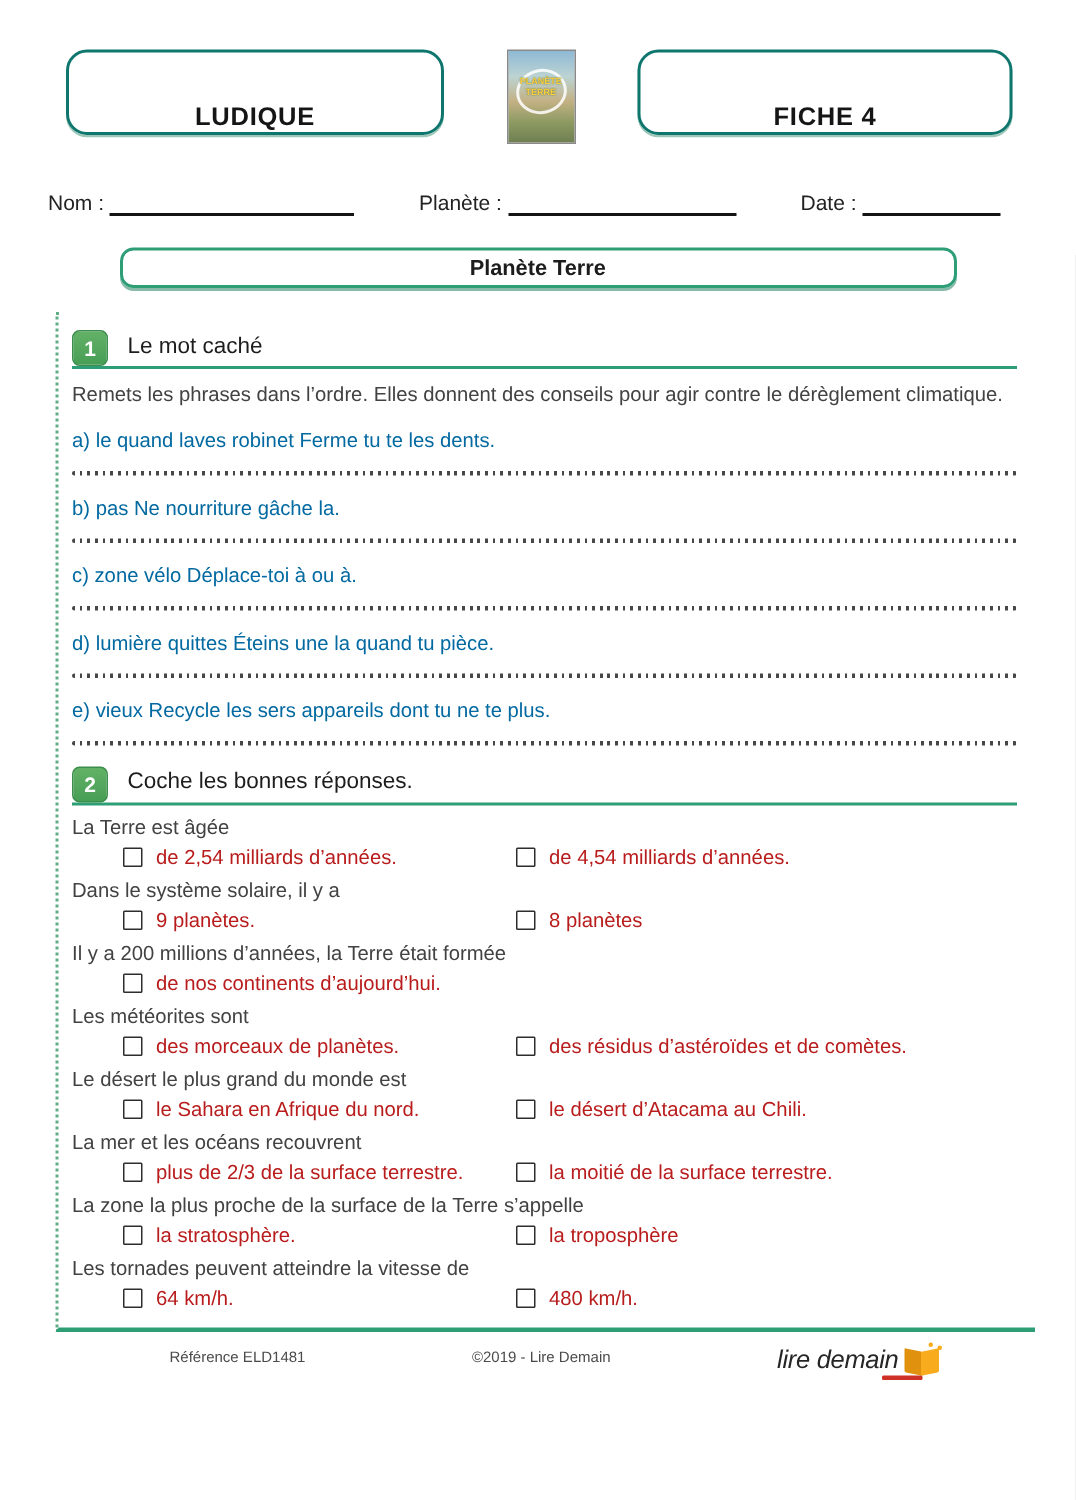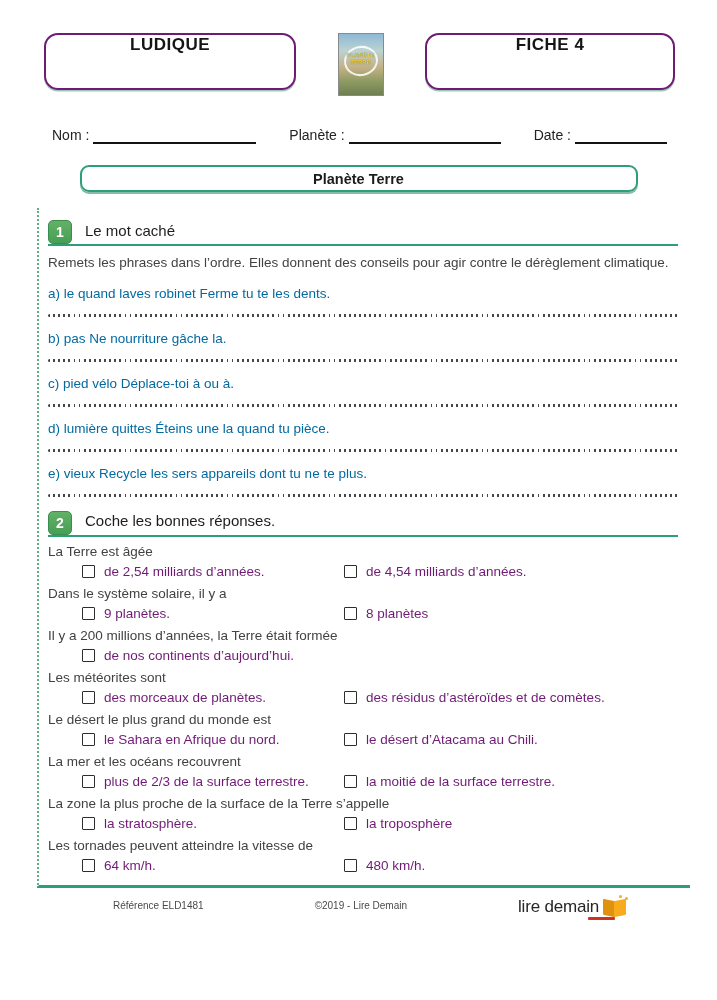--- a/index.html
+++ b/index.html
@@ -5,42 +5,42 @@
   * { margin:0; padding:0; box-sizing:border-box; }
   html,body { background:#e8e8e8; }
   .page {
     position:relative; width:717px; height:1000px; margin:0 auto;
     background:#ffffff; font-family:"Liberation Sans", sans-serif; color:#3e3e3e;
     overflow:hidden;
   }
   
   .header { display:flex; justify-content:space-between; align-items:flex-start; padding:33px 42px 0 44px; }
   .hbox {
-    width:252px; height:57px; border:2px solid #701a75; border-radius:14px;
-    display:flex; align-items:flex-start; justify-content:center;
+    width:252px; height:57px; border:2px solid #0f766e; border-radius:14px;
+    display:flex; align-items:flex-end; justify-content:center;
     font-weight:bold; font-size:17px; letter-spacing:.5px; color:#151515;
     box-shadow:0 1.5px 0 rgba(36,130,97,.45);
   }
   .hbox.right { width:250px; }
   .cover {
     position:relative; width:46px; height:63px; margin-top:0;
     border:1px solid #8a8a8a; overflow:hidden;
     background:linear-gradient(180deg,#8fb9d6 0%,#bcd3d2 28%,#c3b184 55%,#8d9a62 78%,#6f7f52 100%);
   }
   .cover-ring {
     position:absolute; left:5px; top:12px; width:34px; height:30px;
     border:2px solid rgba(255,255,255,.85); border-radius:50%; transform:rotate(-12deg);
   }
   .cover-title {
     position:absolute; left:0; right:0; top:18px; text-align:center;
     font-size:6px; line-height:7px; font-weight:bold; color:#ffd23e;
     text-shadow:0 0 1px #3c5a2e; white-space:pre-line;
   }
   
-  .idrow { display:flex; justify-content:space-between; padding:0 50px 0 52px; margin-top:31px; font-size:14px; color:#222; }
+  .idrow { display:flex; justify-content:space-between; padding:0 50px 0 32px; margin-top:31px; font-size:14px; color:#222; }
   .idgroup { display:flex; align-items:flex-end; }
   .idlabel { padding-bottom:1px; }
   .idline { display:inline-block; border-bottom:2px solid #141414; height:15px; margin-left:4px; }
   .w-nom { width:163px; } .w-prenom { width:152px; } .w-date { width:92px; }
   
   .titlebox {
     width:558px; height:27px; margin:21px auto 0;
     border:2px solid #2e9e77; border-radius:9px; box-shadow:0 2px 0 rgba(36,130,97,.55);
     display:flex; align-items:center; justify-content:center;
     font-weight:bold; font-size:14.5px; color:#1c1c1c;
@@ -67,26 +67,26 @@
   }
   .section-2 { margin-top:14px; }
   .prompt { margin-top:7px; font-size:13.5px; color:#424242; }
   .opts { display:flex; align-items:center; margin-top:5px; padding-left:34px; }
   .opt { display:flex; align-items:center; }
   .opt.first { width:262px; }
   .checkbox {
     width:13px; height:13px; border:1.5px solid #2d2d2d; border-radius:1px;
     background:#ffffff; margin-right:9px; flex:none;
   }
-  .opt-label { font-size:13.5px; color:#701a75; white-space:nowrap; }
+  .opt-label { font-size:13.5px; color:#b91c1c; white-space:nowrap; }
   
   .footer { display:flex; justify-content:space-between; align-items:center; margin-top:7px; padding:0 88px 0 113px; }
   .ref, .copy { font-size:10px; color:#4a4a4a; }
   .logo { position:relative; display:flex; align-items:flex-end; }
-  .logo-text { font-size:17px; color:#262626; letter-spacing:-0.2px; }
+  .logo-text { font-style:italic; font-size:17px; color:#262626; letter-spacing:-0.2px; }
   .book-icon { position:relative; width:27px; height:22px; margin-left:3px; }
   .book-left  { position:absolute; left:1px;  bottom:1px; width:12px; height:16px; background:#e0920f; transform:skewY(12deg);  border-radius:1px; }
   .book-right { position:absolute; left:12px; bottom:1px; width:12px; height:16px; background:#f8ab1c; transform:skewY(-12deg); border-radius:1px; }
   .book-dot1 { position:absolute; width:3px; height:3px; border-radius:50%; background:#f8ab1c; right:7px; top:0; }
   .book-dot2 { position:absolute; width:3px; height:3px; border-radius:50%; background:#f8ab1c; right:1px; top:2px; }
   .logo-tagline { position:absolute; right:14px; bottom:-3px; width:27px; height:3px; background:#ce3126; border-radius:1px; }
 </style>
 </head>
 <body>
 
@@ -136,21 +136,21 @@
 
       <div>
         <div class="item-text">a) le quand laves robinet Ferme tu te les dents.</div>
         <div class="dotline"></div>
       </div>
       <div>
         <div class="item-text">b) pas Ne nourriture gâche la.</div>
         <div class="dotline"></div>
       </div>
       <div>
-        <div class="item-text">c) pied vélo Déplace-toi à ou à.</div>
+        <div class="item-text">c) zone vélo Déplace-toi à ou à.</div>
         <div class="dotline"></div>
       </div>
       <div>
         <div class="item-text">d) lumière quittes Éteins une la quand tu pièce.</div>
         <div class="dotline"></div>
       </div>
       <div>
         <div class="item-text">e) vieux Recycle les sers appareils dont tu ne te plus.</div>
         <div class="dotline"></div>
       </div>

